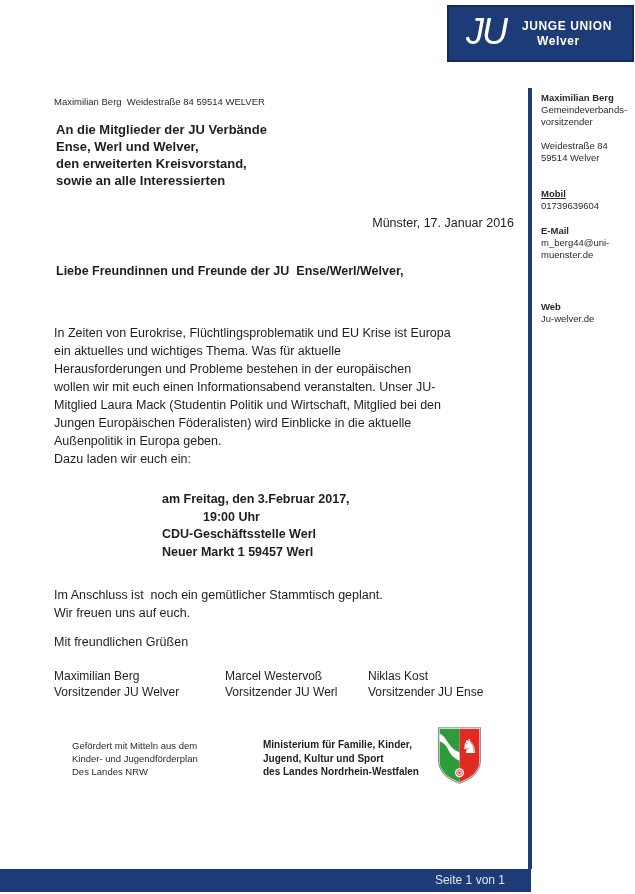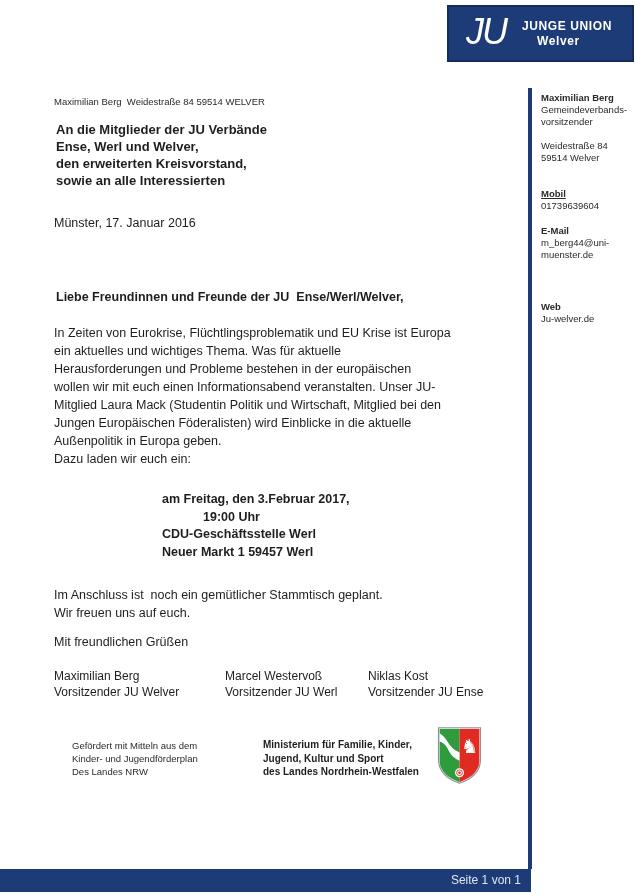--- a/index.html
+++ b/index.html
@@ -25,22 +25,22 @@
     color:#ffffff;margin-left:17px;letter-spacing:-2px;
     transform:translateY(-2px);
   }
   #logo-text{margin-left:16px;color:#ffffff;}
   #logo-org{font-size:12px;font-weight:bold;letter-spacing:0.6px;}
   #logo-place{font-size:12px;font-weight:bold;letter-spacing:0.6px;padding-left:15px;margin-top:1px;}
 
   
   #sender-line{left:54px;top:96px;font-size:9.5px;color:#2a2a2a;}
   #recipient-block{left:56px;top:121px;font-size:13px;font-weight:bold;line-height:17px;}
-  #dateline-wrap{left:54px;top:216px;width:460px;font-size:12.5px;}
-  #salutation{left:56px;top:290px;font-size:12.5px;font-weight:bold;}
+  #dateline-wrap{left:54px;top:216px;width:460px;text-align:right;font-size:12.5px;}
+  #salutation{left:56px;top:264px;font-size:12.5px;font-weight:bold;}
 
   
   #body-block{left:54px;top:324px;font-size:12.5px;line-height:18px;}
   #event-block{left:162px;top:491px;font-size:12.5px;font-weight:bold;line-height:17.5px;}
   #event-block .indent{padding-left:41px;}
   #closing-block{left:54px;top:586px;font-size:12.5px;line-height:18px;}
   #regards-line{left:54px;top:635px;font-size:12.5px;}
 
   
   .sig-col{top:669px;font-size:12px;line-height:15.5px;}
@@ -60,21 +60,21 @@
   .gap-sm{margin-top:12px;}
   .gap-md{margin-top:13px;}
   .gap-lg{margin-top:24px;text-decoration:underline;}
   .gap-xl{margin-top:40px;}
 
   
   #page-bar{
     left:0;top:869px;width:531px;height:23px;
     background:#1d3b76;color:#dfe6f1;
     font-size:12px;line-height:23px;text-align:right;
-    box-sizing:border-box;padding-right:10px;
+    box-sizing:border-box;padding-right:26px;
   }
 </style>
 </head>
 <body>
 
 <div id="page">
 
   <div id="logo-box" class="abs">
     <div id="logo-monogram">JU</div>
     <div id="logo-text">

